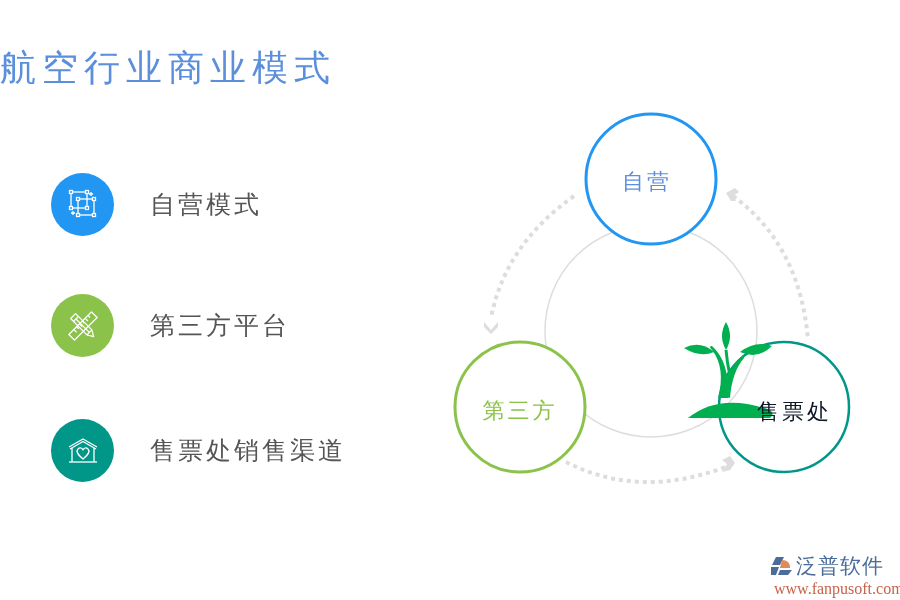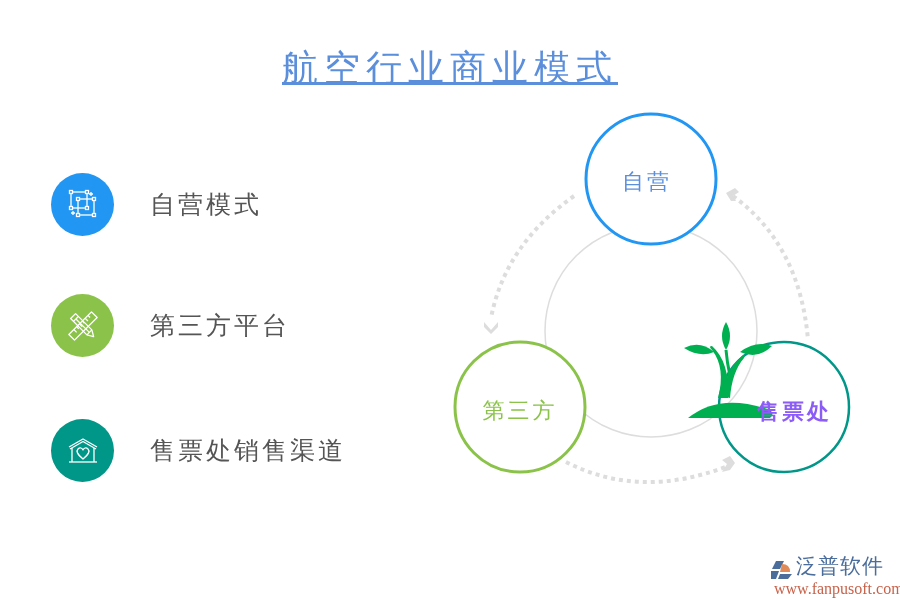--- a/index.html
+++ b/index.html
@@ -1,43 +1,43 @@
 <!DOCTYPE html>
 <html><head>
   <meta charset="utf-8">
   <style>
     * { margin: 0; padding: 0; box-sizing: border-box; }
     html, body { width: 900px; height: 600px; background: #ffffff; overflow: hidden; }
     body { position: relative; font-family: "DejaVu Serif", "Liberation Serif", serif; }
 
     .title {
-      position: absolute; left: 0; top: 44px; width: 900px; text-align: center;
+      position: absolute; left: 0; top: 44px; width: 900px; 
       font-size: 36px; letter-spacing: 6px; color: #5b8fdc;
-      font-family: "DejaVu Serif", serif; font-weight: normal; text-decoration: underline;
+      font-family: "DejaVu Serif", serif; font-weight: normal;
     }
 
     .list-item { position: absolute; left: 51px; display: flex; align-items: center; }
     .list-icon {
       width: 63px; height: 63px; border-radius: 50%;
       display: flex; align-items: center; justify-content: center;
     }
     .list-icon svg { width: 36px; height: 36px; }
     .list-label {
       margin-left: 36px; font-size: 25px; color: #555555; letter-spacing: 3px;
       font-family: "DejaVu Serif", serif;
     }
 
     .diagram { position: absolute; left: 0; top: 0; width: 900px; height: 600px; }
     .node-label {
       position: absolute; font-size: 22px; letter-spacing: 3px;
       font-family: "DejaVu Serif", serif; text-align: center;
     }
 
     .logo { position: absolute; left: 770px; top: 552px; width: 125px; }
-    .logo-row { display: flex; align-items: flex-end; }
+    .logo-row { display: flex; align-items: center; }
     .logo-name { font-size: 21px; color: #4a6d9c; font-family: "DejaVu Sans", sans-serif; margin-left: 2px; letter-spacing: 1px; }
     .logo-url { font-size: 16px; color: #c8624a; font-family: Liberation Serif, serif; margin-top: 0px; margin-left: 4px; }
   </style>
 </head>
 <body>
 
 <div class="title">航空行业商业模式</div>
 
 <div class="list-item" style="top:173px;">
   <div class="list-icon" style="background:#2196f3;">
@@ -114,21 +114,21 @@
     <path d="M722 396 Q726 370 742 356 Q746 354 744 358 Q732 372 730 398 Z"></path>
     <path d="M714 352 Q700 340 684 348 Q700 358 714 352 Z"></path>
     <path d="M740 352 Q756 340 772 346 Q758 360 740 352 Z"></path>
     <path d="M726 350 Q718 336 726 322 Q734 336 726 350 Z"></path>
     <path d="M726 350 Q727 362 730 376" fill="none" stroke="#00b050" stroke-width="3"></path>
   </g>
 </svg>
 
 <div class="node-label" style="left:586px; top:167px; width:122px; color:#5b8fdc;">自营</div>
 <div class="node-label" style="left:455px; top:396px; width:130px; color:#8bc34a;font-family:Liberation Mono, monospace;">第三方</div>
-<div class="node-label" style="left:757px; top:397px; width:110px; color:#8b5cf6; text-align:left;font-weight:bold;">售票处</div>
+<div class="node-label" style="left:757px; top:397px; width:110px; color:#0f172a; text-align:left;">售票处</div>
 
 <div class="logo">
   <div class="logo-row">
     <svg width="24" height="20" viewBox="0 0 24 20">
       <path d="M6 1 L14 1 L10 9 L2 9 Z" fill="#4a6d9c"></path>
       <path d="M1 11 L9 11 L6 19 L1 19 Z" fill="#4a6d9c"></path>
       <path d="M12 4 Q20 4 20 12 L10 12 Z" fill="#e08a5a"></path>
       <path d="M10 14 L22 14 L18 19 L8 19 Z" fill="#4a6d9c"></path>
     </svg>
     <span class="logo-name">泛普软件</span>

